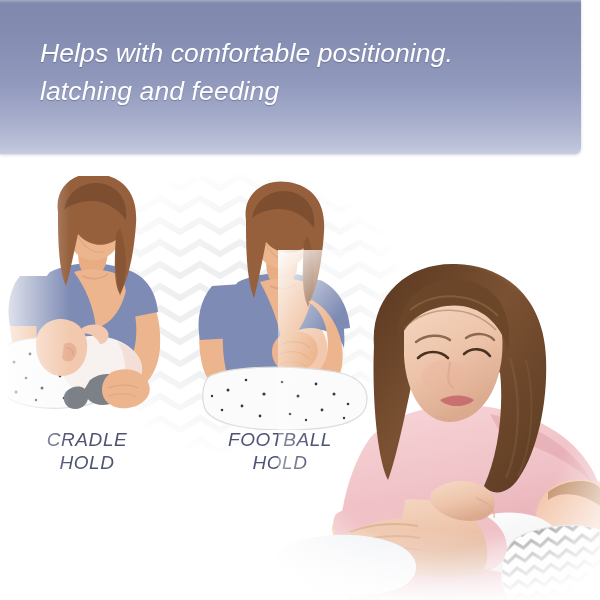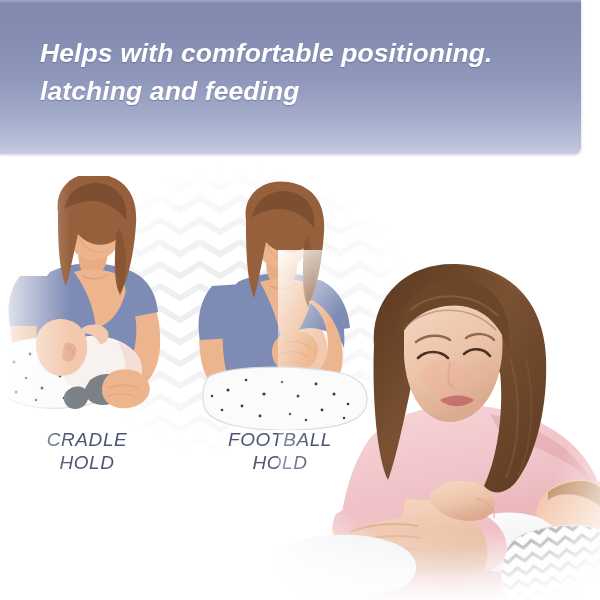--- a/index.html
+++ b/index.html
@@ -23,21 +23,21 @@
     background:linear-gradient(180deg,#8089ad 0%,#848db1 22%,#9199bd 55%,#a9b0cd 80%,#bcc2d8 95%,#c8cde0 100%);
     border-radius:0 0 6px 0;
     box-shadow:0 1px 3px rgba(60,70,110,.25);
   }
   .header-band::before{
     content:"";position:absolute;left:0;top:0;right:0;height:3px;
     background:linear-gradient(180deg,rgba(255,255,255,.30),rgba(255,255,255,0));
   }
   .headline{
     position:absolute;left:40px;top:34px;width:520px;
-    color:#ffffff;font-style:italic;font-weight:bold;
+    color:#ffffff;font-style:italic;font-weight:normal;
     font-size:26.5px;line-height:38px;letter-spacing:.1px;
     text-shadow:0 1px 1px rgba(70,78,115,.45);
     white-space:pre-line;
   }
 
   
   .illus{position:absolute;}
   .illus svg{display:block;}
   .hold-label{
     position:absolute;text-align:center;

